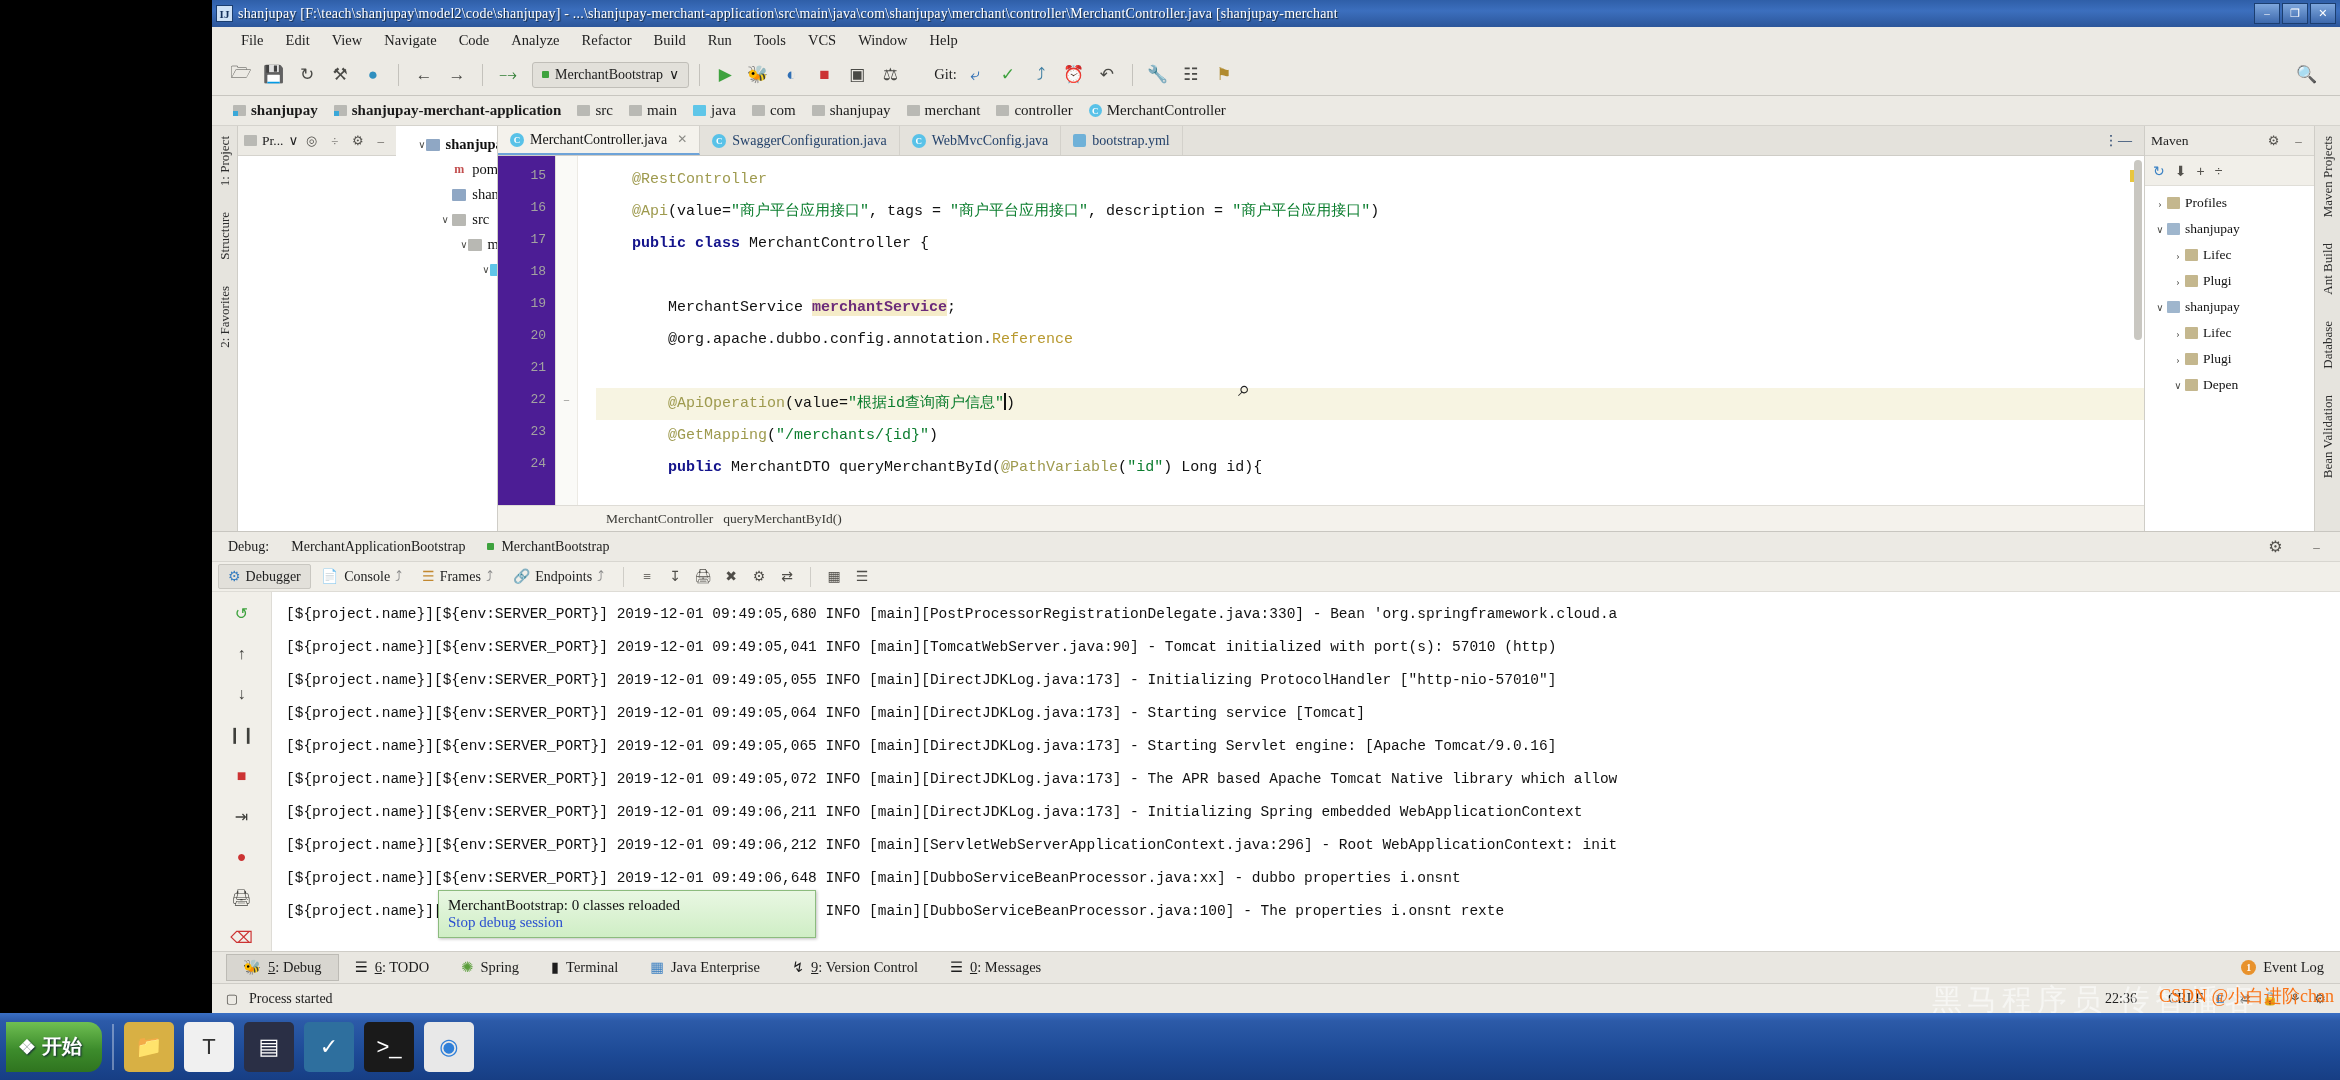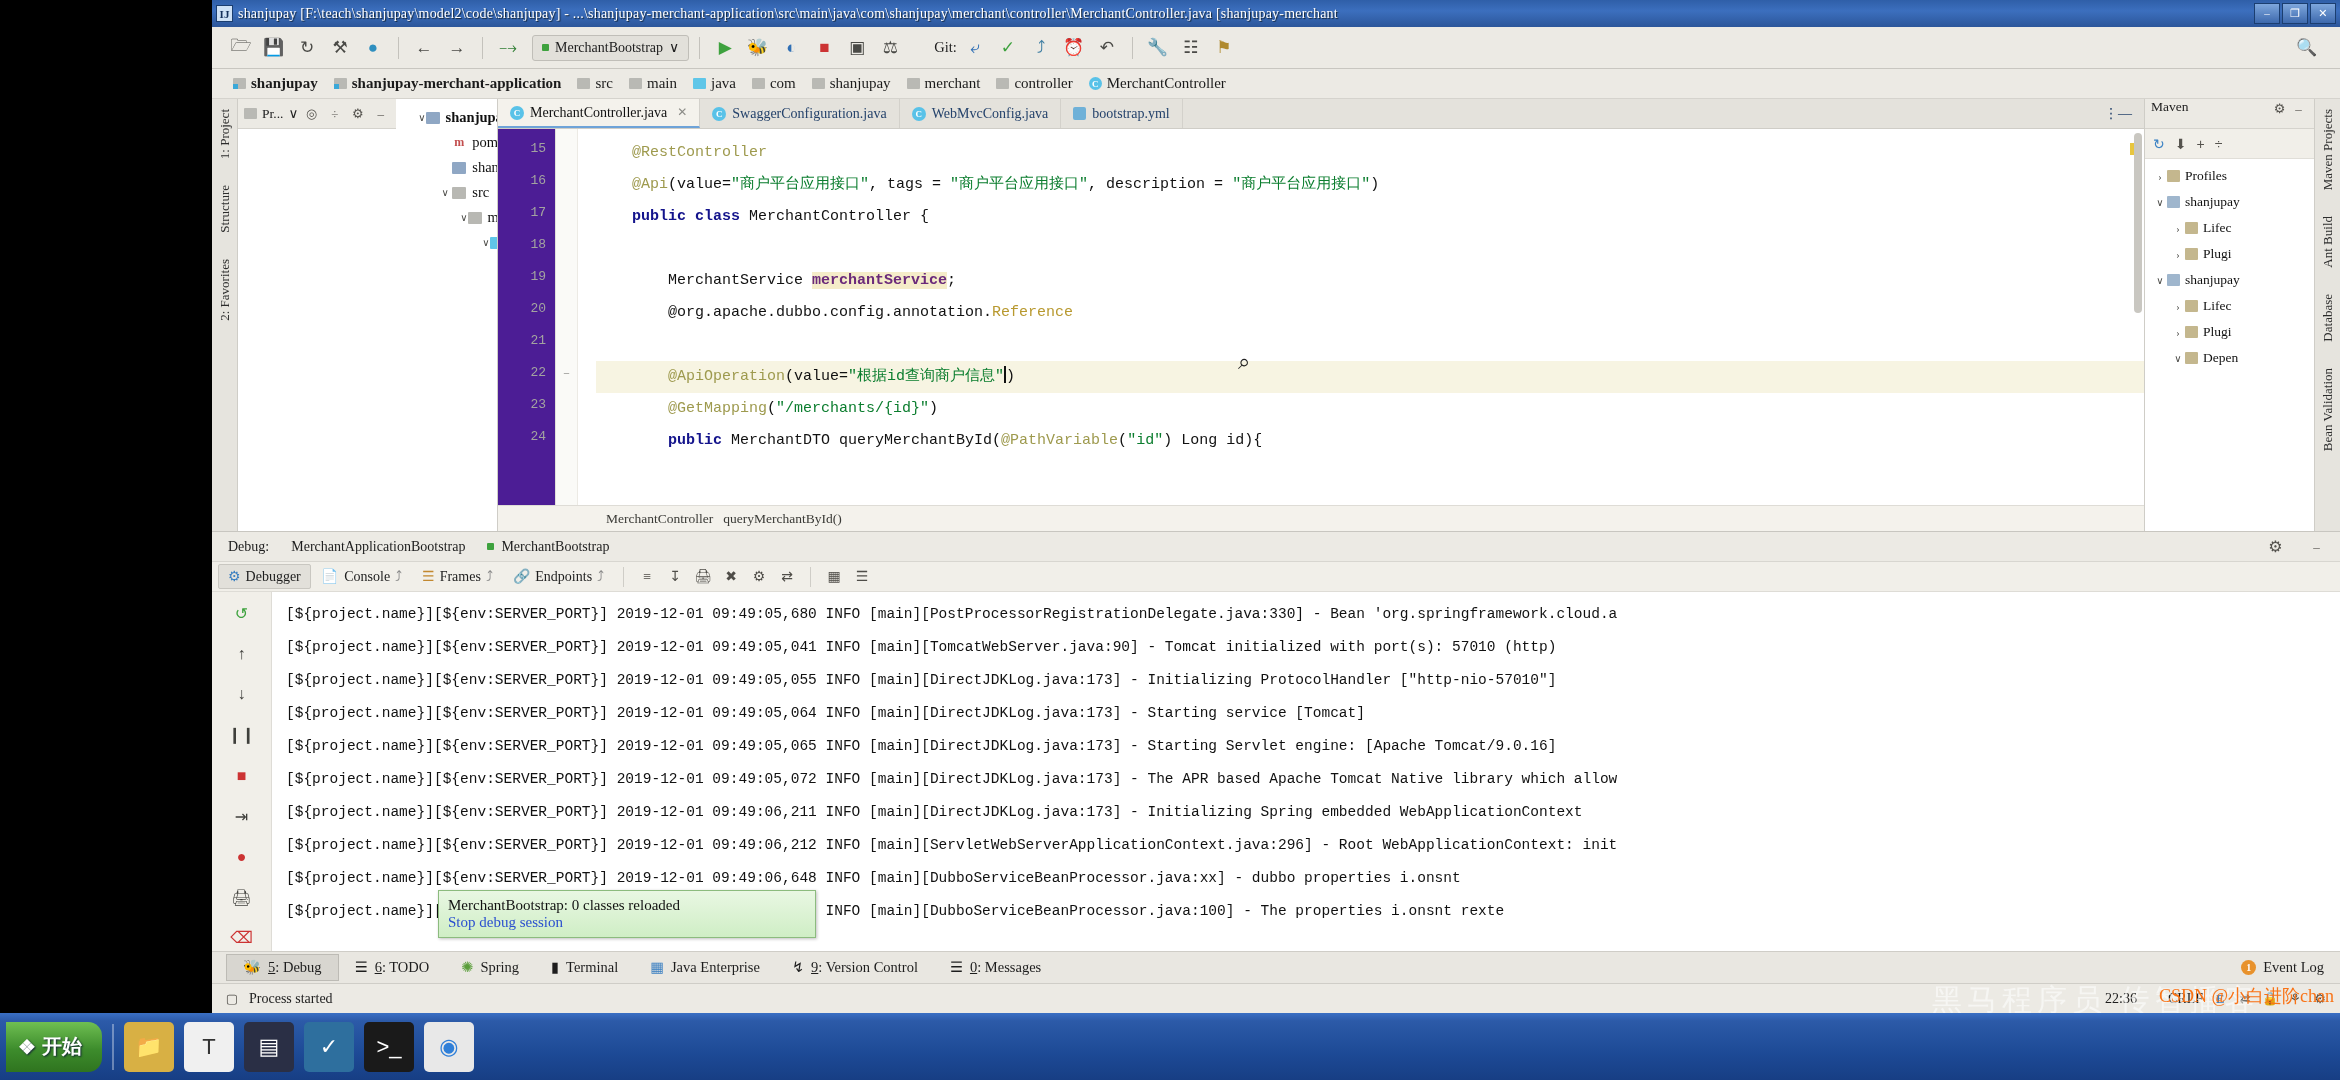--- a/index.html
+++ b/index.html
@@ -116,21 +116,21 @@
   #codescroll{position:absolute;right:2px;top:4px;width:8px;height:180px;background:#c9c7c1;border-radius:4px;}
   #errmark{position:absolute;right:2px;top:14px;width:12px;height:12px;background:#e8c63f;}
   .mousecursor{position:absolute;color:#222;font-size:22px;font-family:"Liberation Serif",serif;}
 
   
   #codecrumb{height:26px;background:#f4f2ec;border-top:1px solid #dedcd6;display:flex;align-items:center;
              gap:10px;padding-left:108px;font-family:"Liberation Serif",serif;font-size:13.5px;color:#3a3a36;}
 
   
   #mavenpanel{width:170px;background:#fff;border-left:1px solid #cfcdc7;display:flex;flex-direction:column;}
-  #mavenhead{height:30px;background:#eceae4;display:flex;align-items:flex-start;padding:0 6px;
+  #mavenhead{height:30px;background:#eceae4;display:flex;align-items:center;gap:6px;padding:0 6px;
              border-bottom:1px solid #d5d3cd;font-family:"Liberation Serif",serif;font-size:13.5px;color:#222;}
   #mavenbar{height:30px;background:#f1efe9;display:flex;align-items:center;gap:10px;padding:0 8px;
             border-bottom:1px solid #e0ded8;color:#55534e;font-size:14px;}
   #maventree{flex:1;padding-top:4px;font-family:"Liberation Serif",serif;font-size:13.5px;color:#101010;overflow:hidden;}
   .mrow{display:flex;align-items:center;height:26px;white-space:nowrap;}
   .mico{width:13px;height:12px;margin-right:5px;background:#c4b78e;border-radius:1px;flex:none;}
   .mico.m{background:#9fb6cd;}
 
   
   #debugpanel{height:420px;background:#fff;display:flex;flex-direction:column;border-top:1px solid #c8c6c0;}
@@ -205,20 +205,35 @@
     <div id="titlebar">
       <div class="winicon">IJ</div>
       <div id="titletext">shanjupay [F:\teach\shanjupay\model2\code\shanjupay] - ...\shanjupay-merchant-application\src\main\java\com\shanjupay\merchant\controller\MerchantController.java [shanjupay-merchant</div>
       <div class="wbtns">
         <div class="wbtn">–</div>
         <div class="wbtn">❐</div>
         <div class="wbtn">✕</div>
       </div>
     </div>
 
+    <div id="menubar">
+      <span>File</span>
+      <span>Edit</span>
+      <span>View</span>
+      <span>Navigate</span>
+      <span>Code</span>
+      <span>Analyze</span>
+      <span>Refactor</span>
+      <span>Build</span>
+      <span>Run</span>
+      <span>Tools</span>
+      <span>VCS</span>
+      <span>Window</span>
+      <span>Help</span>
+    </div>
 
     <div id="toolbar">
       <div class="tbtn">🗁</div>
       <div class="tbtn">💾</div>
       <div class="tbtn">↻</div>
       <div class="tbtn">⚒</div>
       <div class="tbtn" style="color:#2f8fbf">●</div>
       <div class="tsep"></div>
       <div class="tbtn">←</div>
       <div class="tbtn">→</div>

